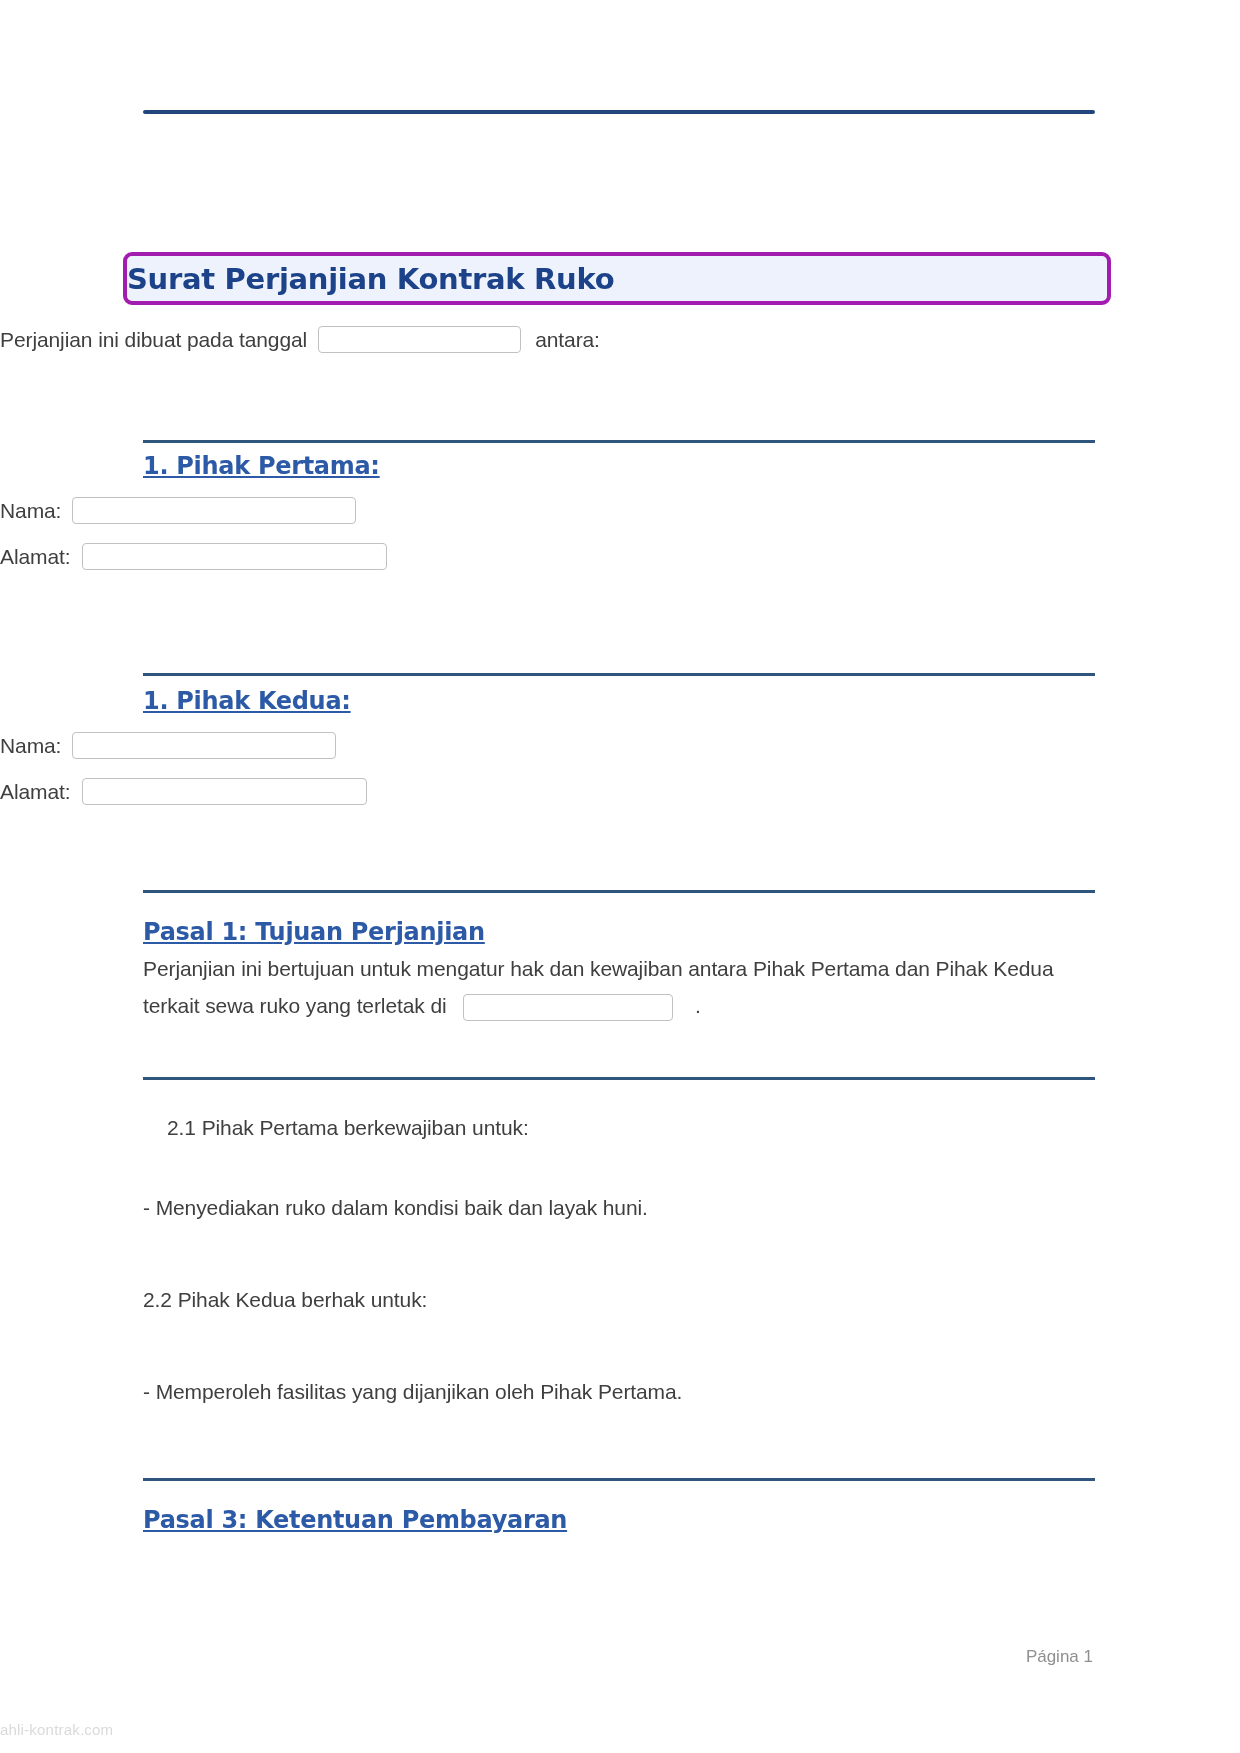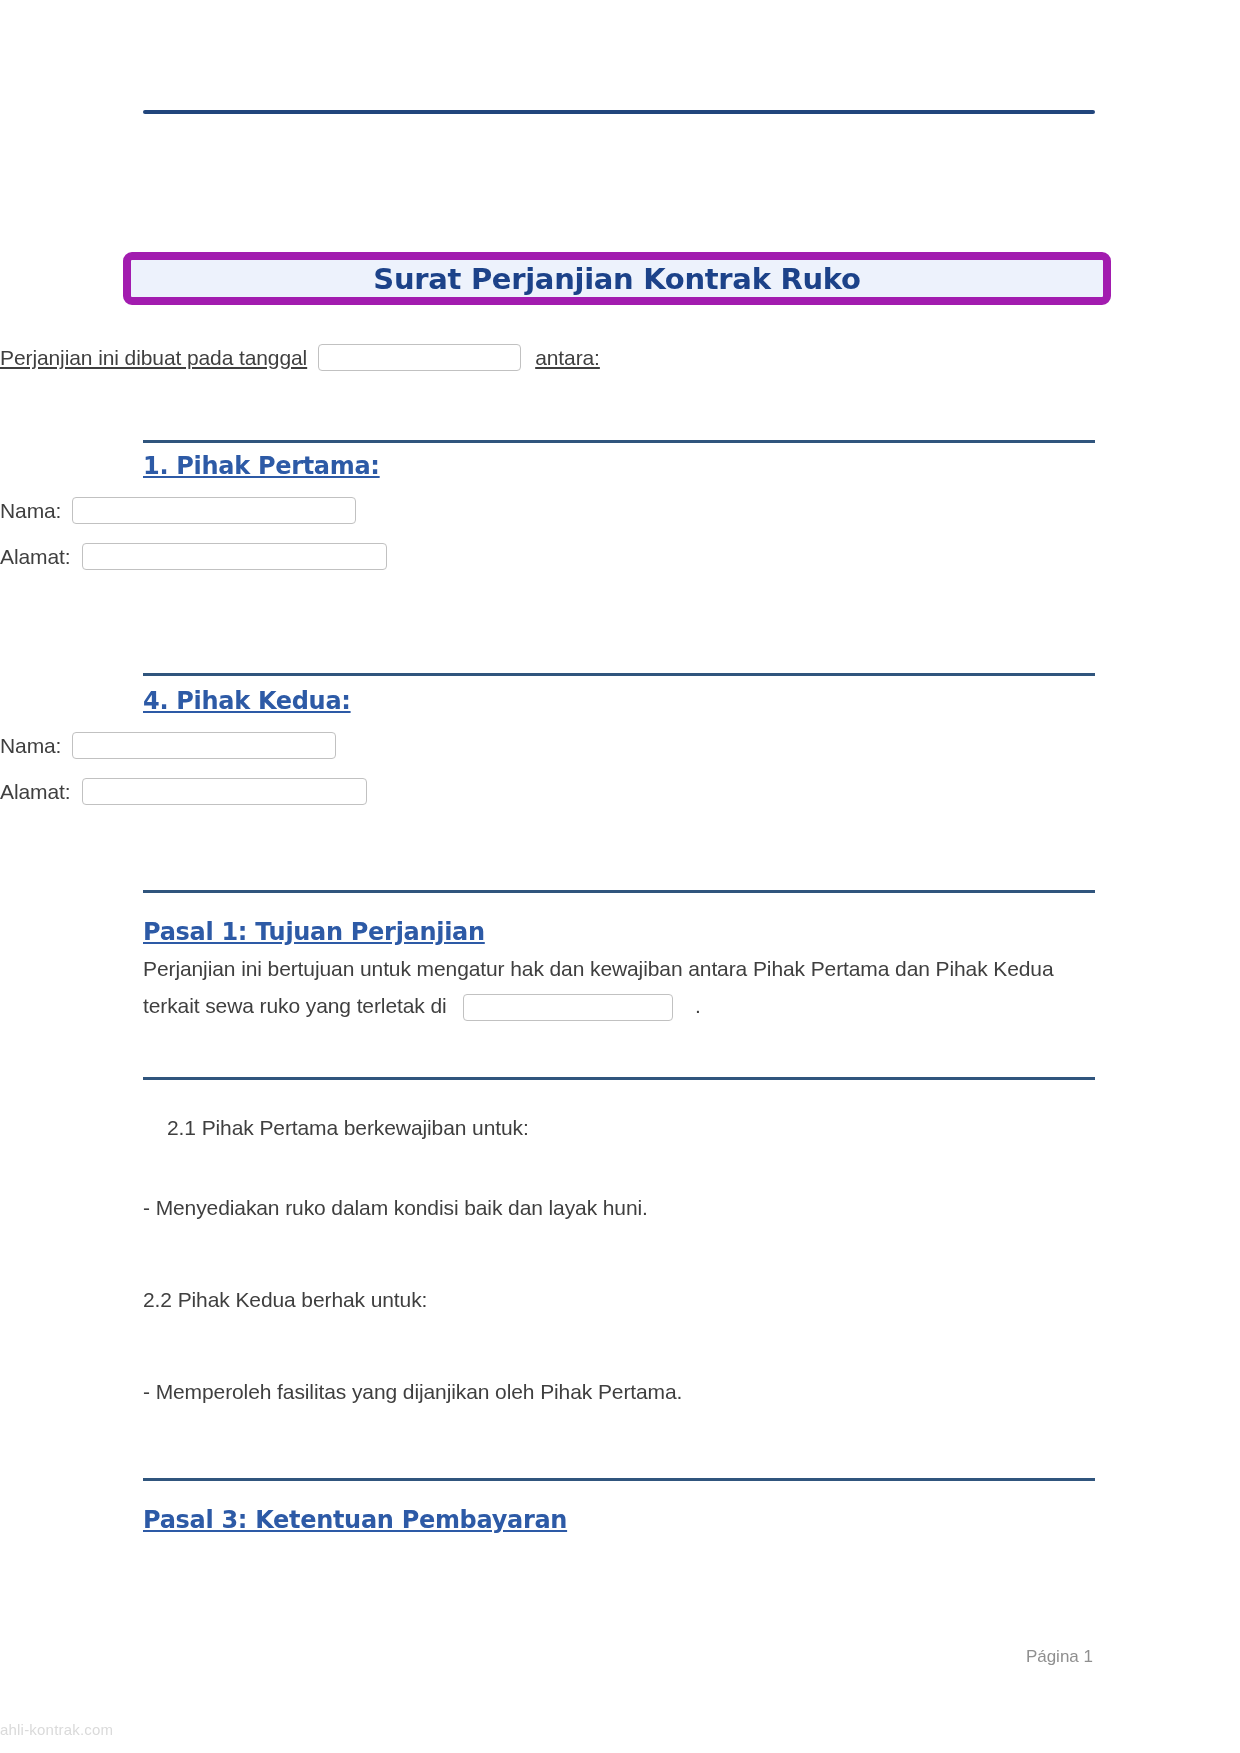--- a/index.html
+++ b/index.html
@@ -16,23 +16,23 @@
     background:#21457c;border-radius:2px;
   }
   .divider{
     position:absolute;left:143px;width:952px;height:3px;
     background:#30557d;
   }
   .title-box{
     position:absolute;left:123px;top:252px;width:988px;height:53px;
     box-sizing:border-box;
     background:#edf2fc;
-    border:8px solid #a21caf;
+    border:4px solid #a21caf;
     border-radius:9px;
-    display:flex;align-items:center;justify-content:center;
+    display:flex;align-items:center;
   }
   .title-text{
     font-family:"DejaVu Sans","Liberation Sans",sans-serif;
     font-weight:bold;font-size:29px;letter-spacing:-0.3px;
     color:#1c4289;
   }
   .row{
     position:absolute;display:flex;align-items:center;height:27px;
     font-size:21px;letter-spacing:-0.1px;color:#3f3f3f;white-space:nowrap;
   }
@@ -72,40 +72,40 @@
 <body>
 
 <div class="page">
 
   <div class="topline"></div>
 
   <div class="title-box">
     <span class="title-text">Surat Perjanjian Kontrak Ruko</span>
   </div>
 
-  <div class="row" style="top:344px;text-decoration:underline;">
+  <div class="row" style="top:326px;">
     <span>Perjanjian ini dibuat pada tanggal</span>
     <input class="field gap-l" style="width: 203px;" type="text" value="">
     <span class="gap-l" style="margin-left:14px;text-align:center;">antara:</span>
   </div>
 
   <div class="divider" style="top:440px;"></div>
   <div class="heading" style="top:452px;">1. Pihak Pertama:</div>
 
   <div class="row" style="top:497px;">
     <span>Nama:</span>
     <input class="field gap-l" style="width: 284px;" type="text" value="">
   </div>
   <div class="row" style="top:543px;">
     <span>Alamat:</span>
     <input class="field gap-l" style="width: 305px;" type="text" value="">
   </div>
 
   <div class="divider" style="top:673px;"></div>
-  <div class="heading" style="top:687px;">4. Pihak Kedua:</div>
+  <div class="heading" style="top:687px;">1. Pihak Kedua:</div>
 
   <div class="row" style="top:732px;">
     <span>Nama:</span>
     <input class="field gap-l" style="width: 264px;" type="text" value="">
   </div>
   <div class="row" style="top:778px;">
     <span>Alamat:</span>
     <input class="field gap-l" style="width: 285px;" type="text" value="">
   </div>
 

